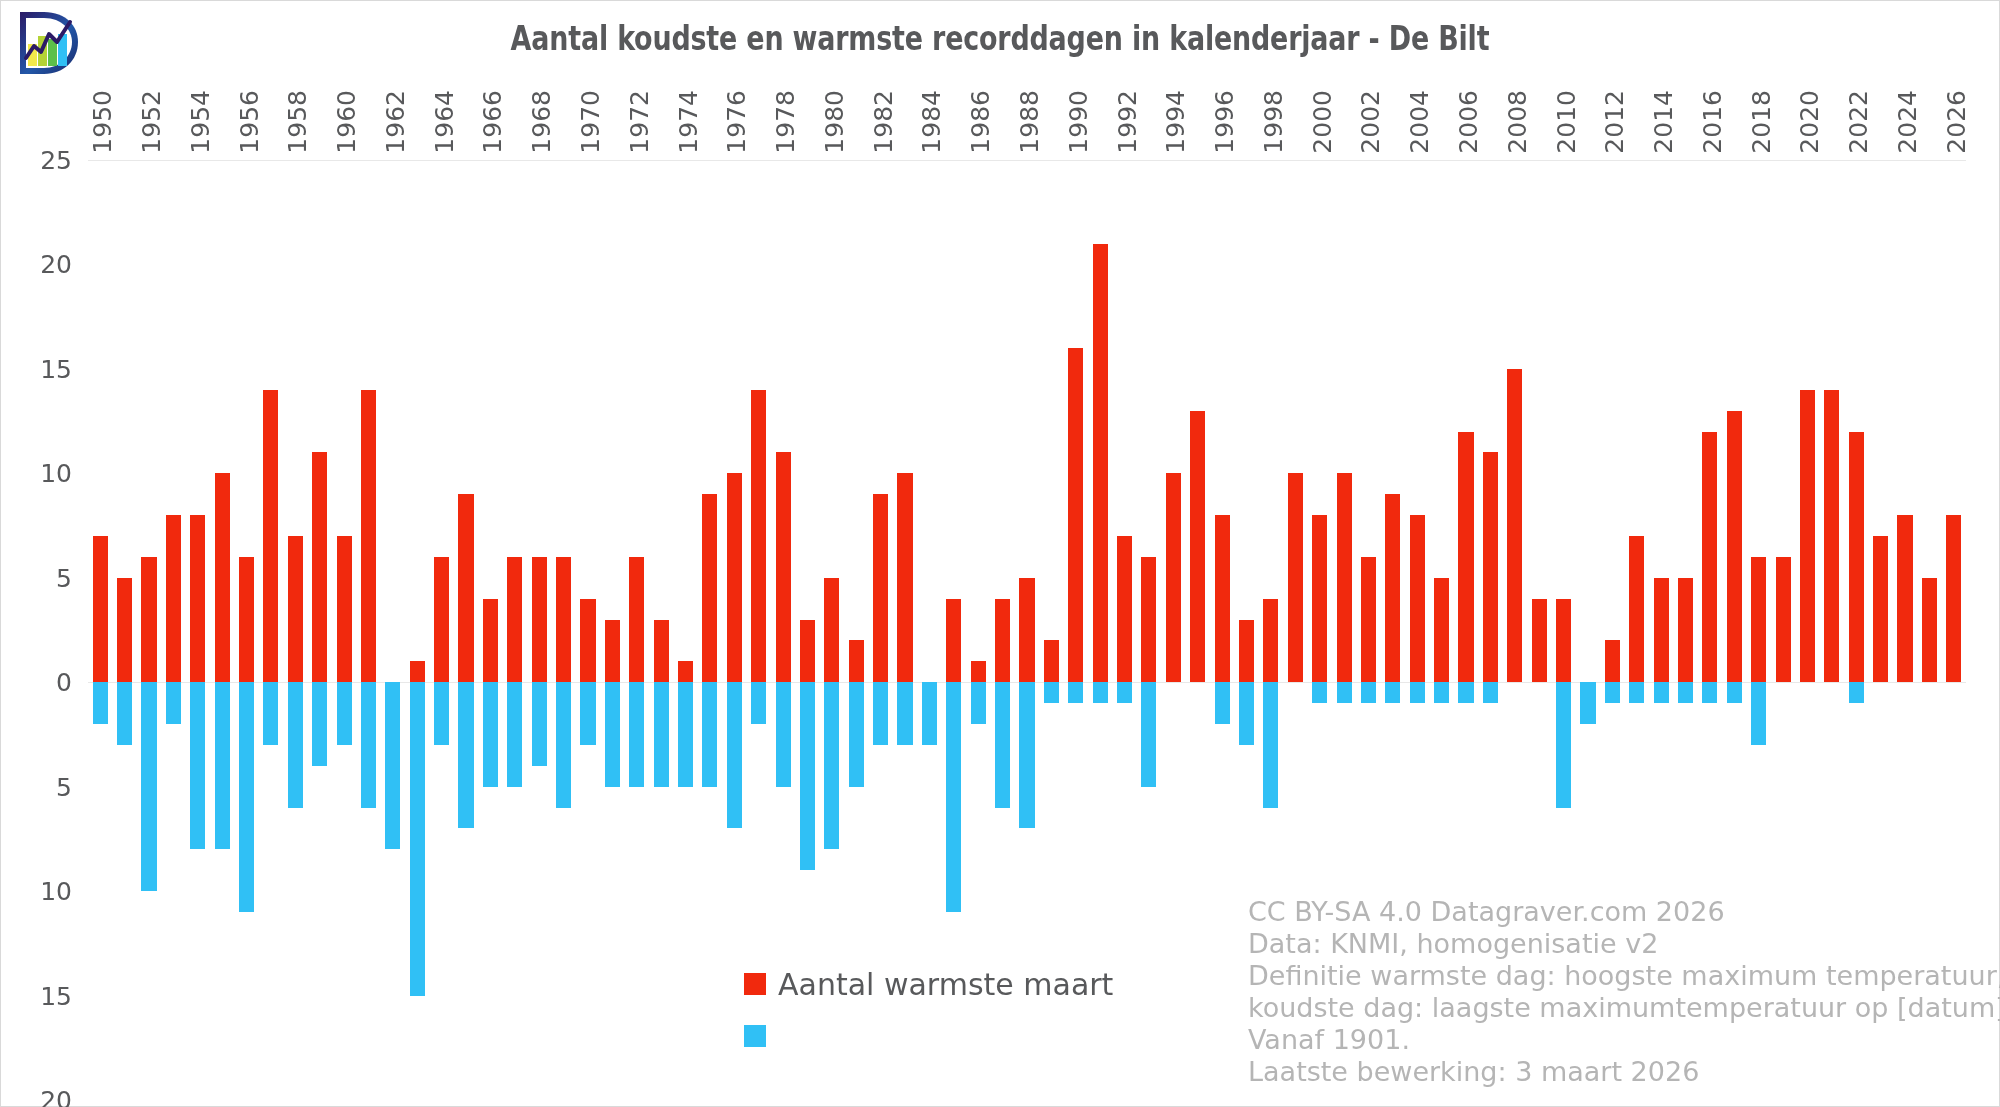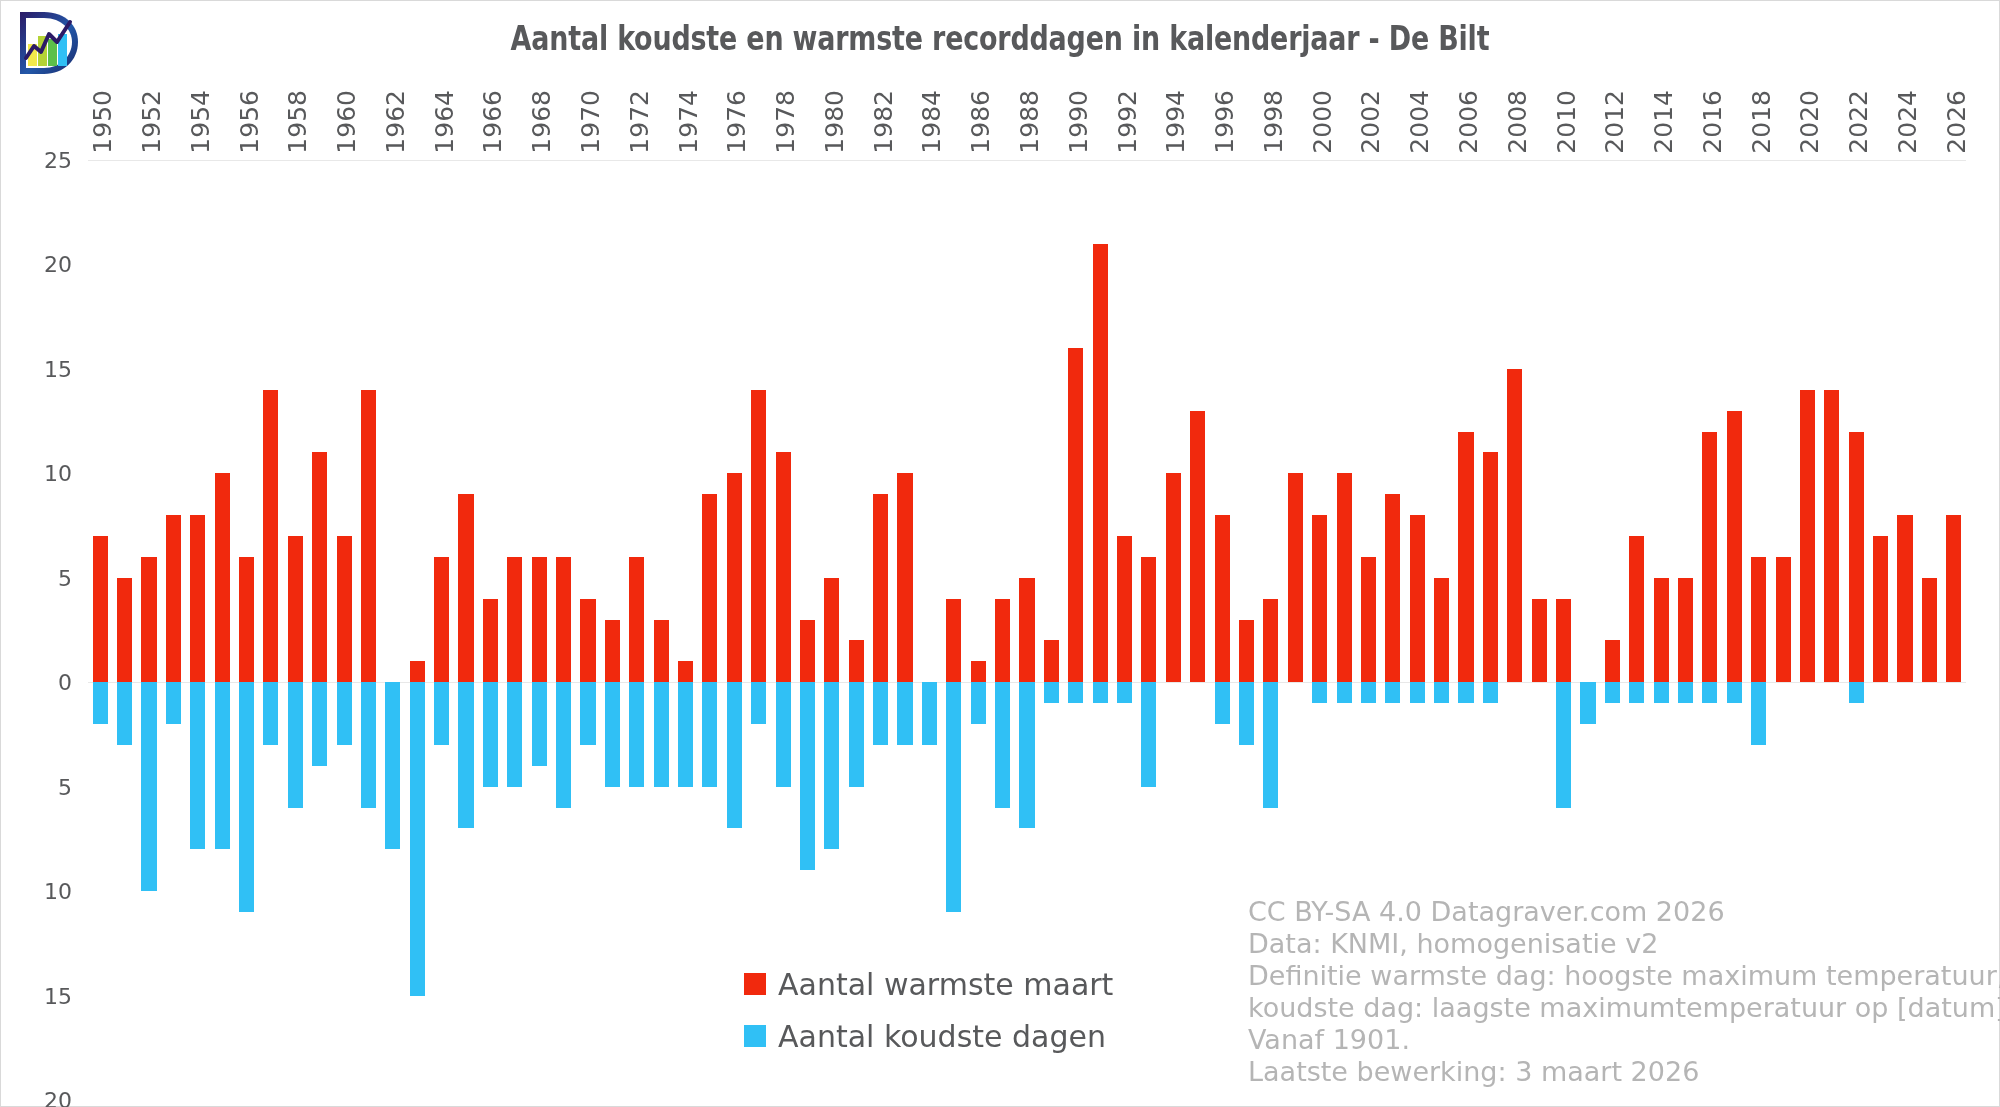--- a/index.html
+++ b/index.html
@@ -37,21 +37,21 @@
     left:88px;top:160px;
     width:1878px;height:940px;
   }
   .gridline{
     position:absolute;left:0;width:1878px;height:1px;
     background:#e8e8e8;
   }
   .ylabels{position:absolute;left:0;top:160px;width:86px;height:940px;}
   .ylab{
     position:absolute;right:14px;
-    font-size:22px;color:#58595b;
+    font-size:25px;color:#58595b;
     transform:translateY(-50%);
     white-space:nowrap;
   }
   .xlabels{position:absolute;left:88px;top:0px;width:1878px;height:160px;}
   .xlab{
     position:absolute;bottom:6px;
     font-size:25px;color:#58595b;
     writing-mode:vertical-rl;
     transform:rotate(180deg);
     white-space:nowrap;
@@ -314,17 +314,16 @@
     </div>
 </div>
 
 <div class="legend" id="legend">
     <div class="legend-row">
       <span class="swatch sw-warm" style="background: rgb(241, 41, 13);"></span>
       <span class="legend-label">Aantal warmste maart</span>
     </div>
     <div class="legend-row">
       <span class="swatch sw-cold" style="background: rgb(48, 192, 245);"></span>
-      <span class="legend-label">Aantal koudste dagen</span>
     </div>
   </div>
 
 <div class="footer" id="footer"><div>CC BY-SA 4.0 Datagraver.com 2026</div><div>Data: KNMI, homogenisatie v2</div><div>Definitie warmste dag: hoogste maximum temperatuur,</div><div>koudste dag: laagste maximumtemperatuur op [datum]</div><div>Vanaf 1901.</div><div>Laatste bewerking: 3 maart 2026</div></div>
 
 </body></html>

